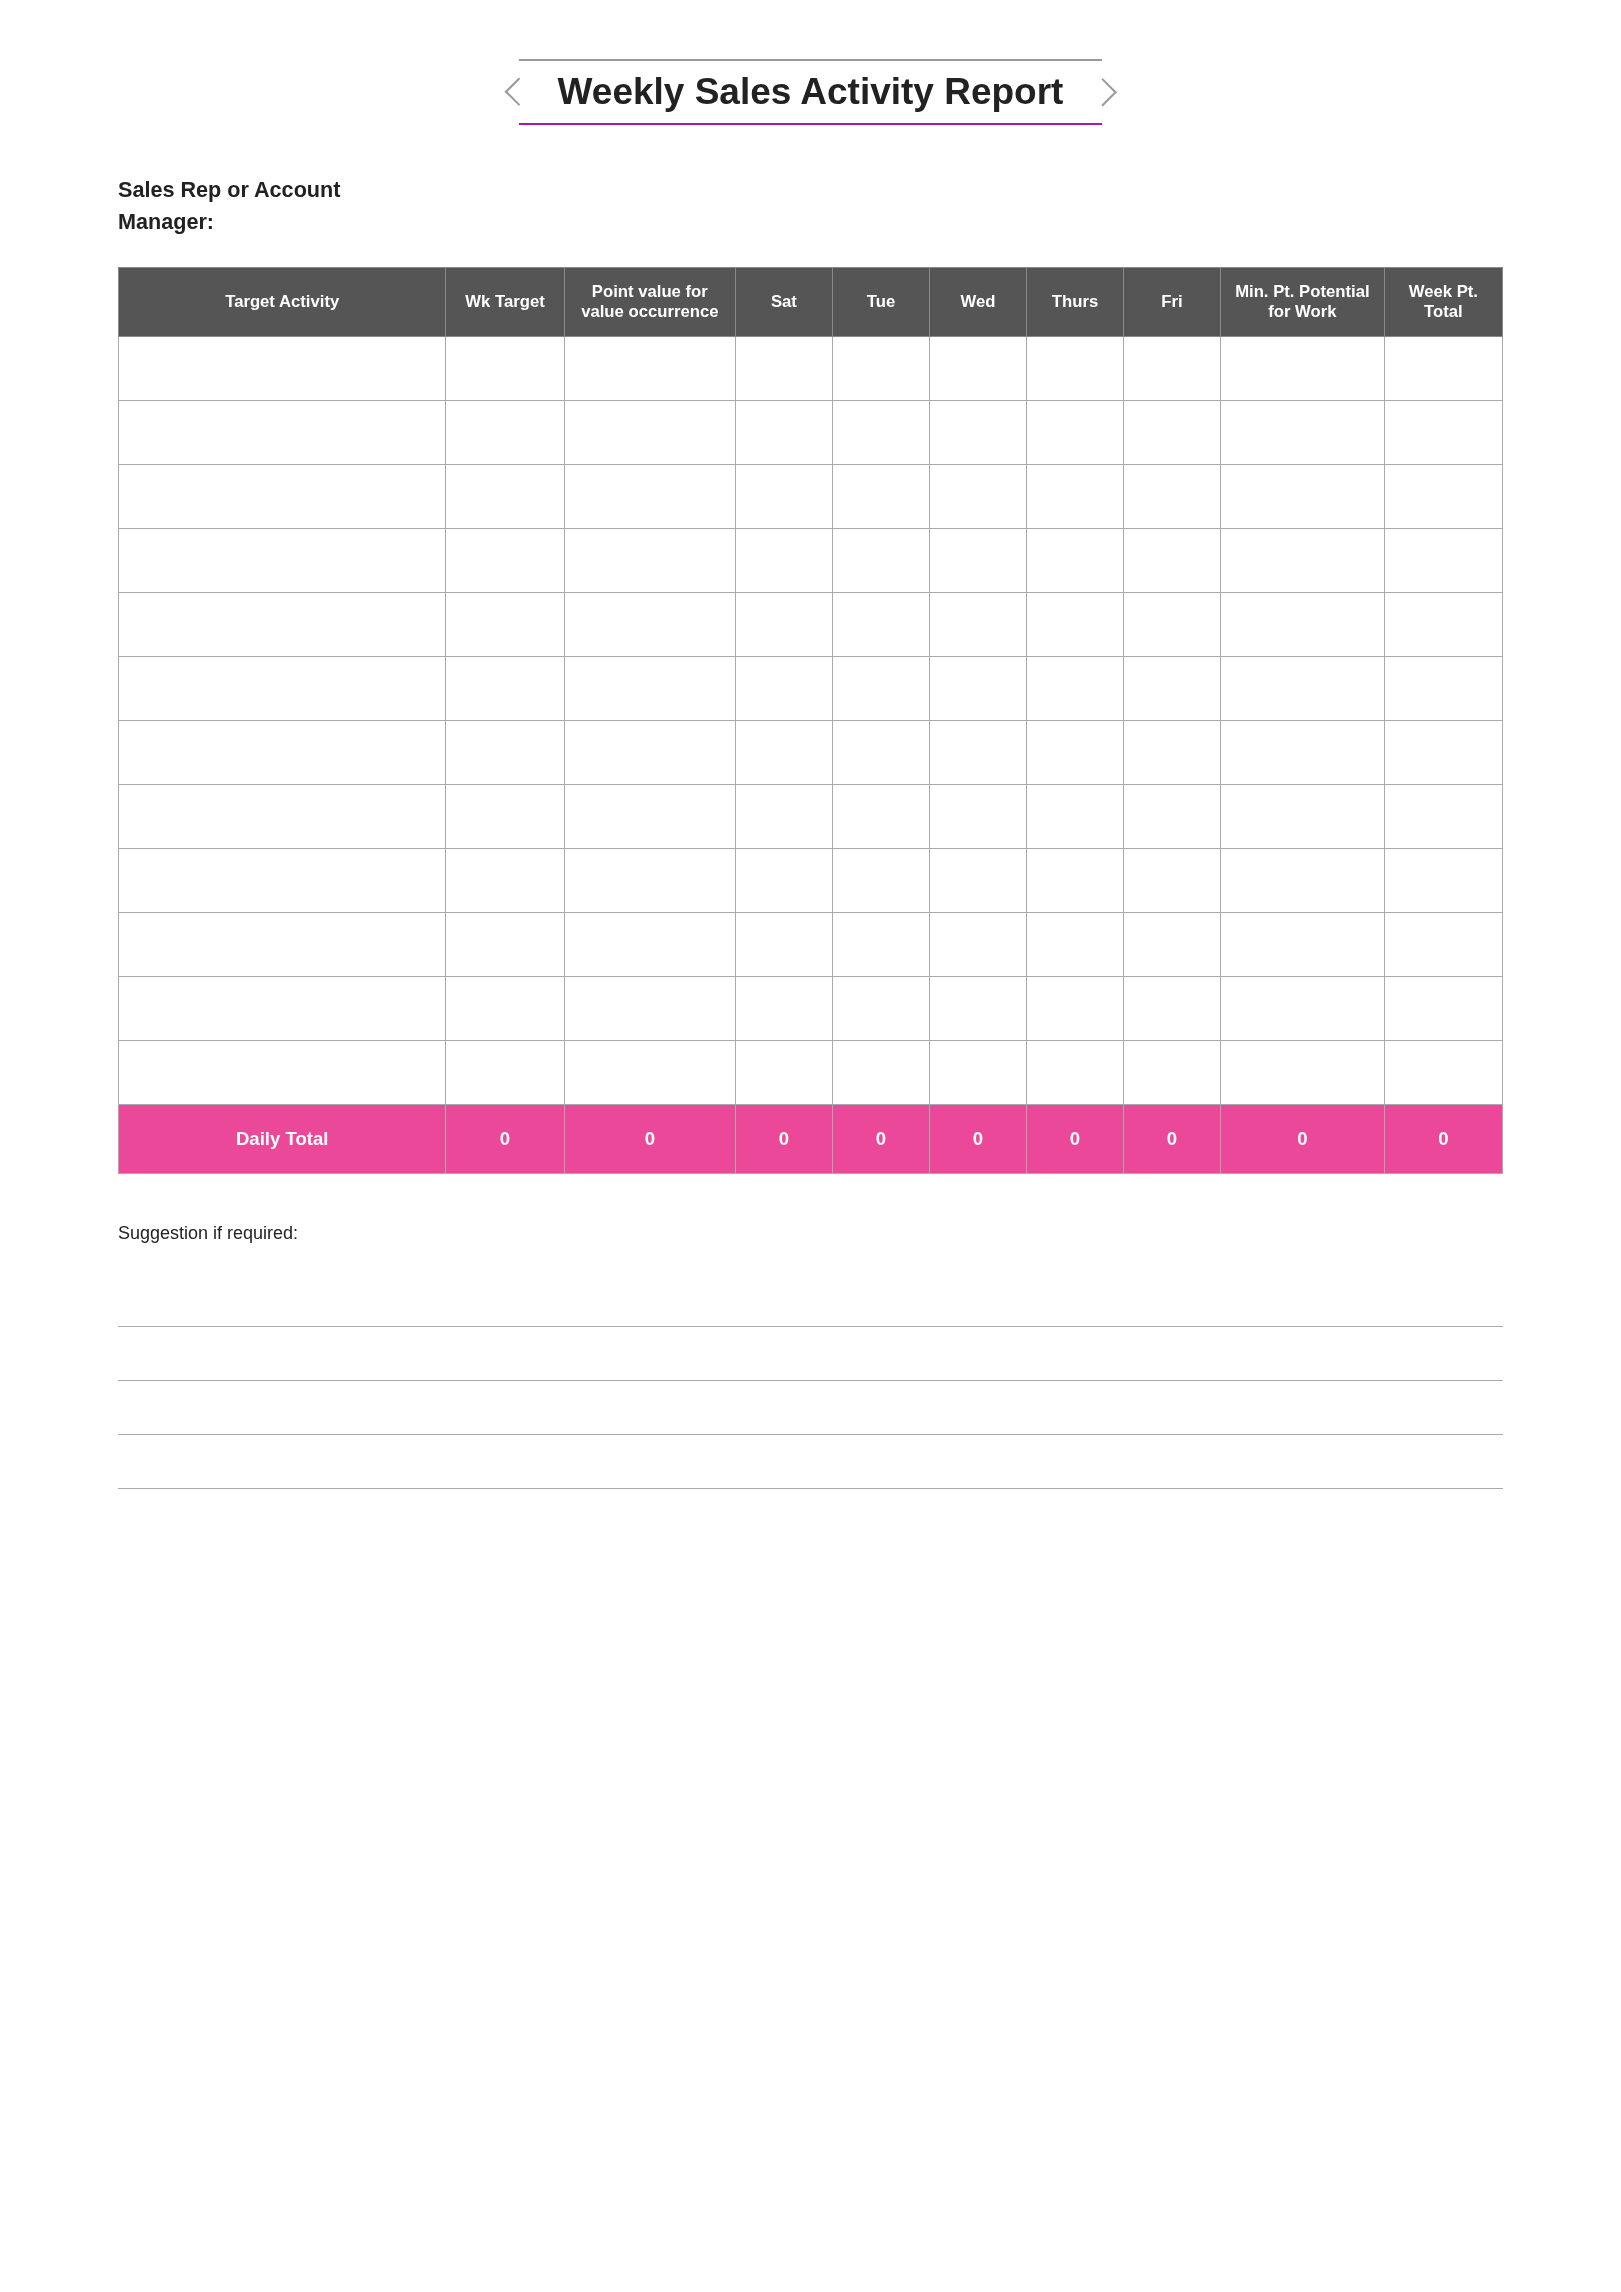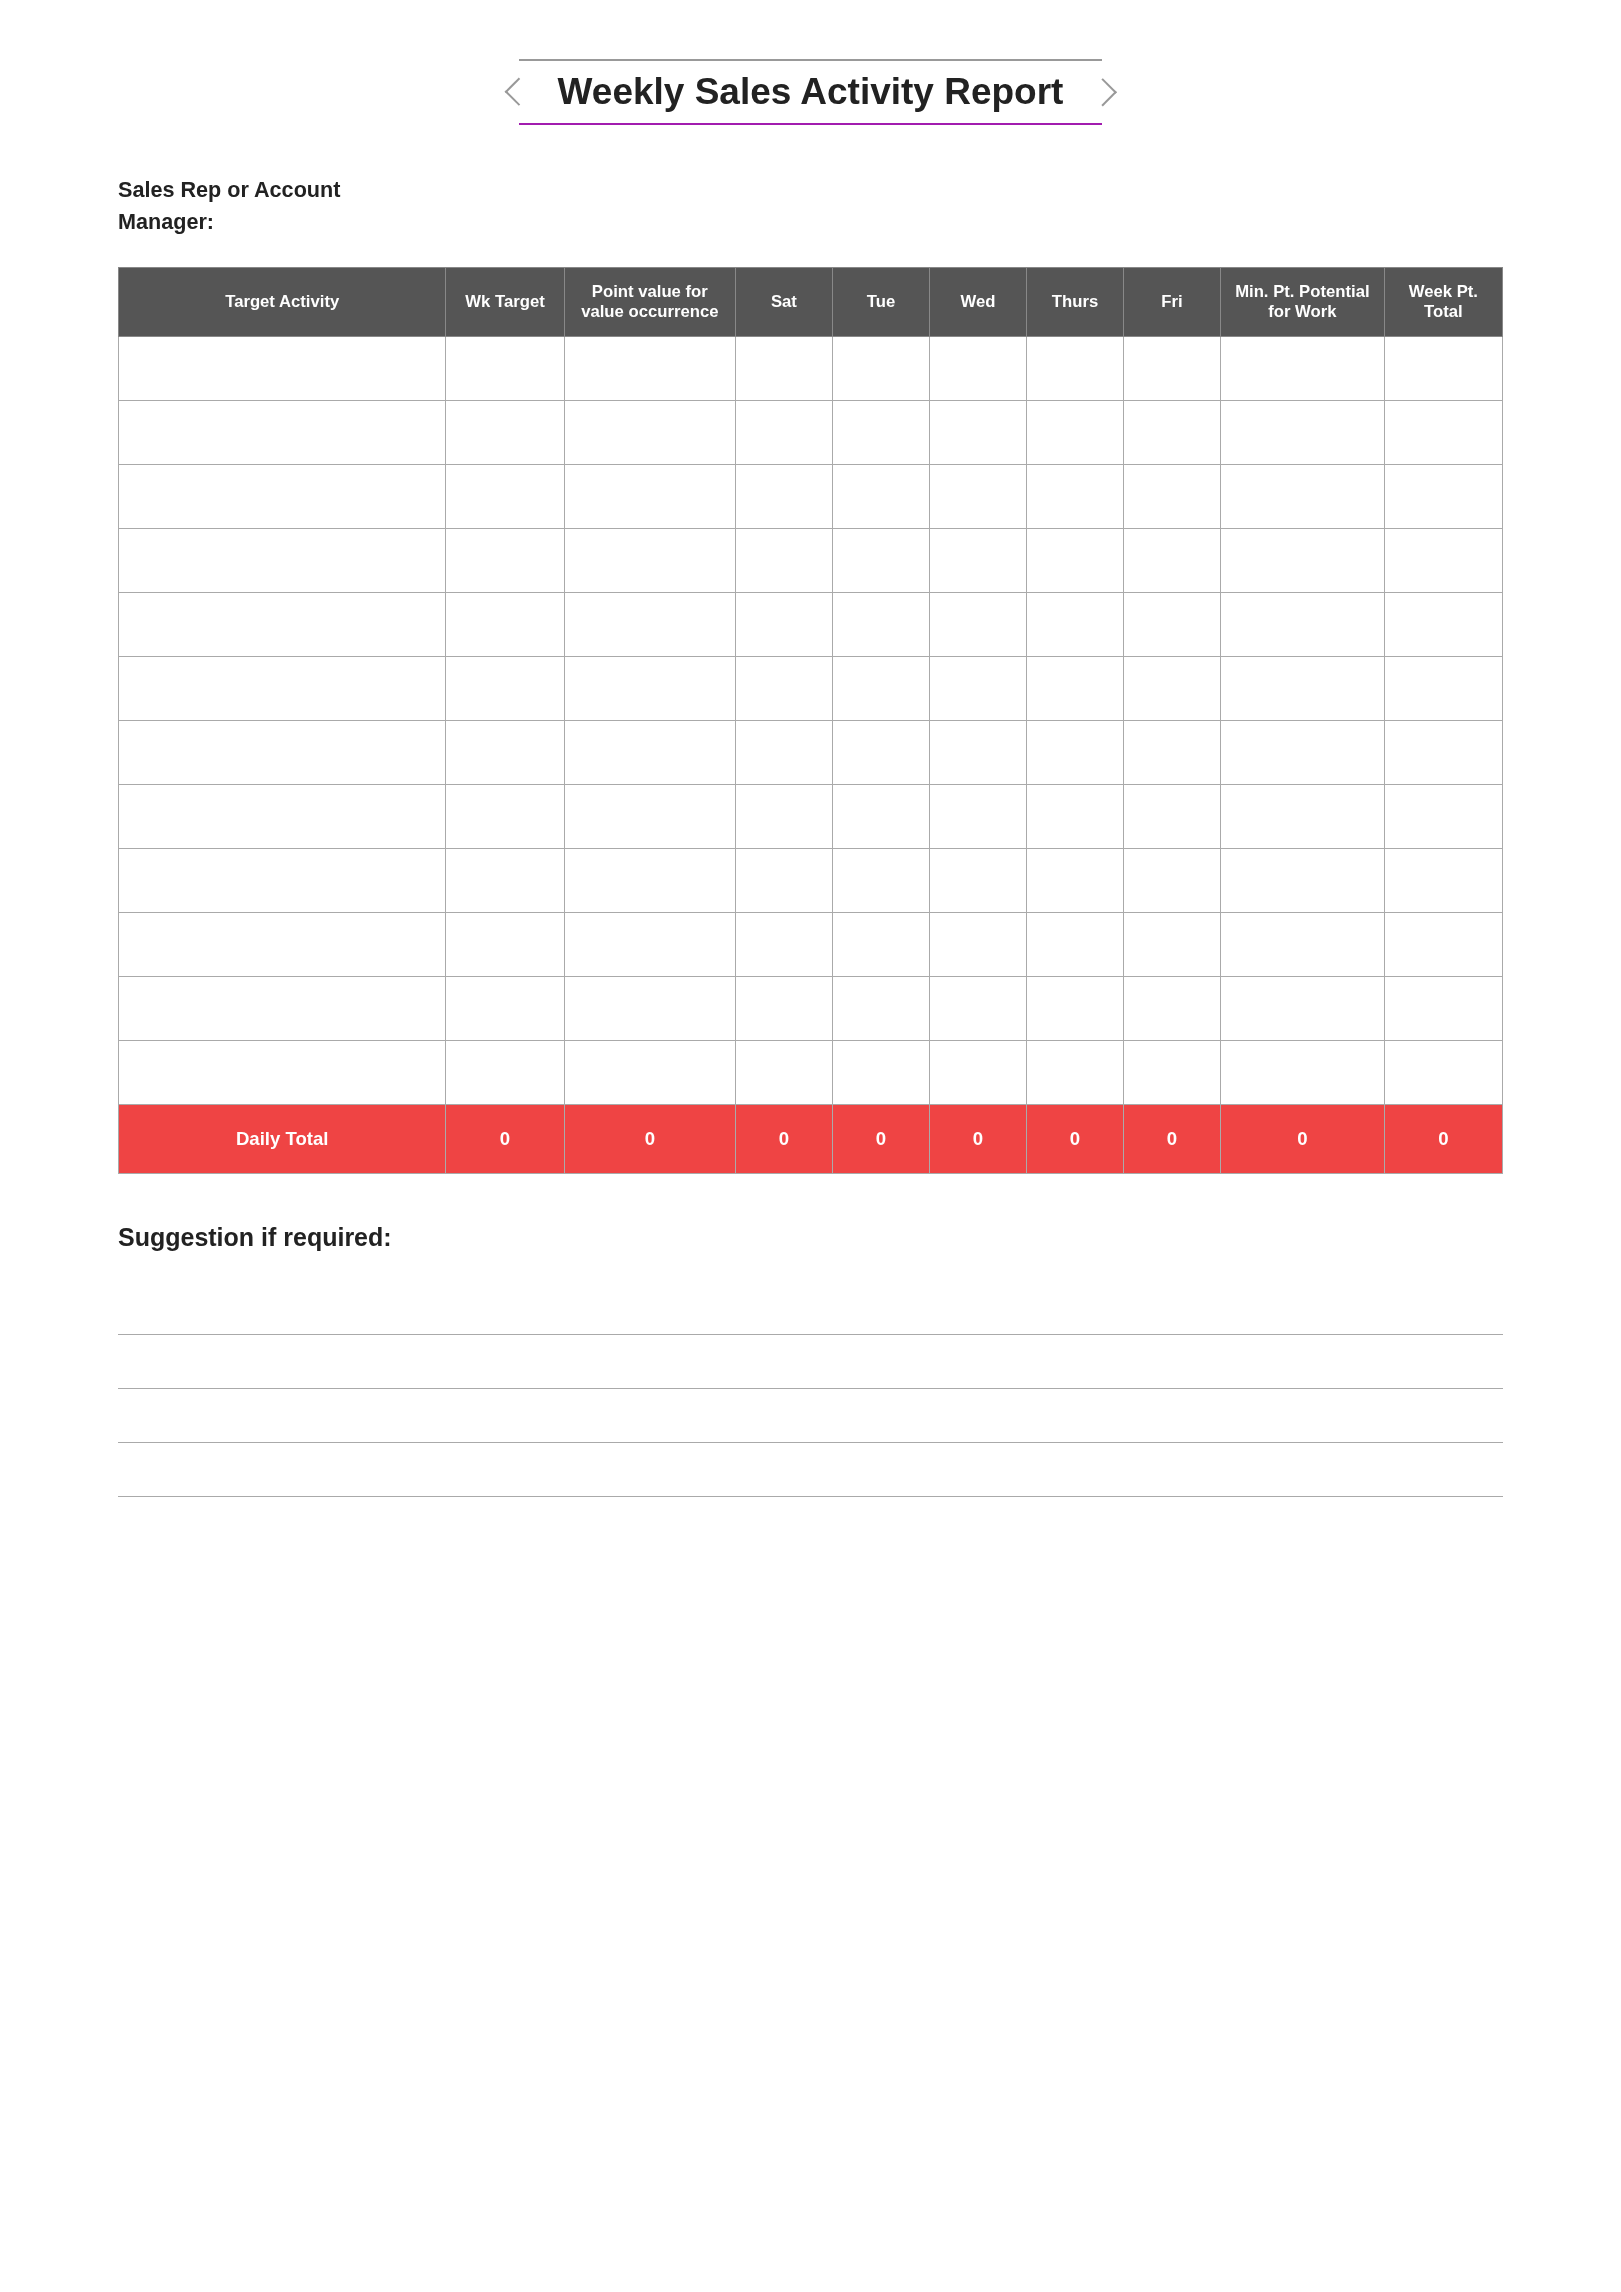--- a/index.html
+++ b/index.html
@@ -107,38 +107,38 @@
     .table-container td {
       border: 1.5px solid #aaa;
       height: 64px;
       text-align: center;
       font-size: 16.7px;
       vertical-align: middle;
       background: #fff;
     }
 
     .table-container tr.daily-total-row td {
-      background-color: #ef4444;
+      background-color: #ec4899;
       color: #fff;
       font-weight: 700;
       font-size: 18.6px;
       height: 69px;
     }
 
     .daily-total-label {
       text-align: center;
     }
 
     .suggestion-section {
       margin-top: 49px;
     }
 
     .suggestion-label {
-      font-size: 25px;
-      font-weight: 700;
+      font-size: 18px;
+      font-weight: 400;
       margin-bottom: 29px;
     }
 
     .suggestion-lines {
       width: 100%;
     }
 
     .suggestion-line {
       width: 100%;
       border: none;

